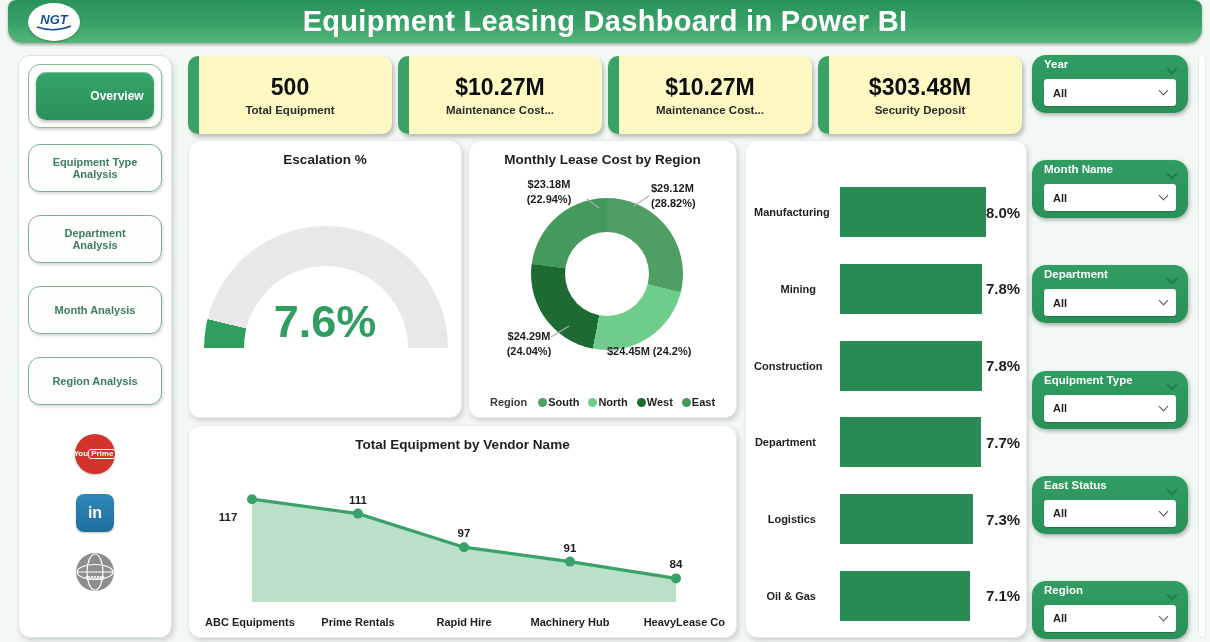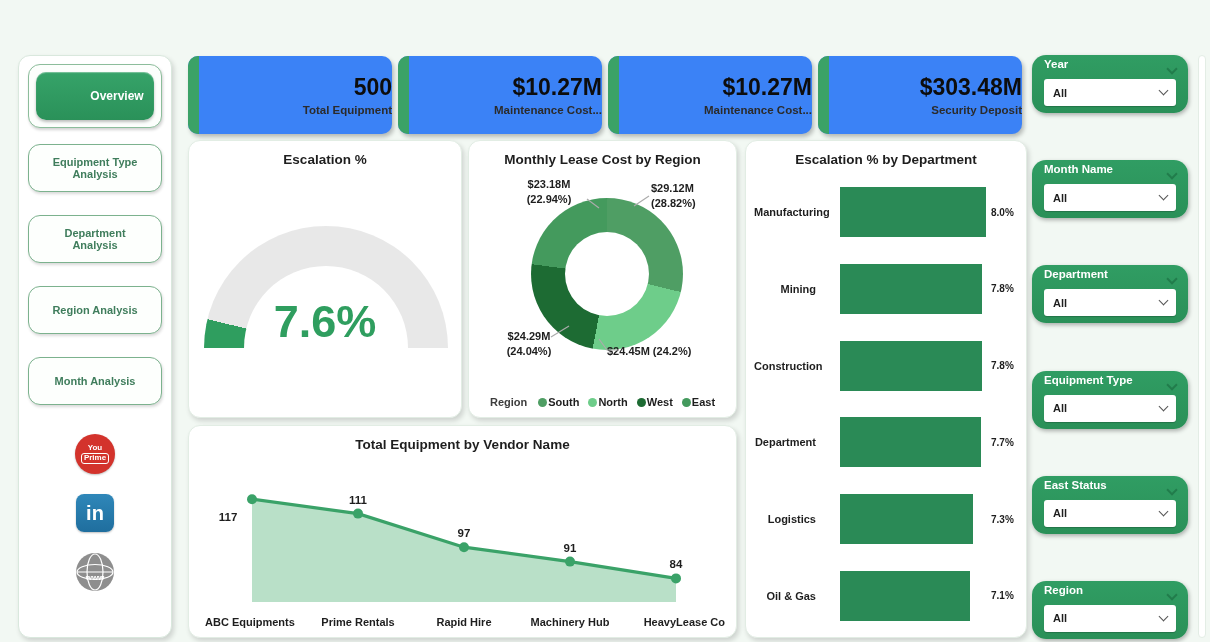--- a/index.html
+++ b/index.html
@@ -27,32 +27,32 @@
     padding:7px; margin-bottom:16px; box-shadow:1px 2px 3px rgba(0,0,0,.18); }
   .overview-btn { width:100%; height:48px; border-radius:10px;
     background:linear-gradient(180deg,#36a369,#2a9159); color:#fff; font-weight:bold; font-size:12px;
     display:flex; align-items:center; justify-content:center; cursor:pointer;
     box-shadow:inset 0 1px 1px rgba(255,255,255,.35), 0 2px 3px rgba(0,0,0,.25);padding-left:44px; }
   .nav-btn { width:100%; height:48px; border:1.5px solid #7cb28e; border-radius:12px; background:#fdfffd;
     color:#3f7d5c; font-weight:bold; font-size:11px; display:flex; align-items:center; justify-content:center;
     text-align:center; margin-bottom:23px; cursor:pointer; box-shadow:1px 2px 3px rgba(0,0,0,.15); padding:0 12px; }
   .socials { display:flex; flex-direction:column; align-items:center; gap:20px; margin-top:6px; }
   .yt-icon { width:40px; height:40px; border-radius:50%; background:#d3332c; color:#fff;
-    display:flex; flex-direction:column; align-items:center; justify-content:center; line-height:1.1; cursor:pointer;
+    display:flex; flex-direction:row; align-items:center; justify-content:center; line-height:1.1; cursor:pointer;
     font-size:8px; font-weight:bold; box-shadow:0 1px 2px rgba(0,0,0,.25); }
   .yt-icon .tube { border:1px solid #fff; border-radius:3px; padding:0 2px; }
   .li-icon { width:38px; height:38px; border-radius:8px; background:linear-gradient(180deg,#2f87b9,#1f6e9e);
-    color:#fff; font-weight:bold; font-size:20px; display:flex; align-items:center; justify-content:center;
+    color:#fff; font-weight:bold; font-size:16px; display:flex; align-items:center; justify-content:center;
     cursor:pointer; box-shadow:0 1px 2px rgba(0,0,0,.25); }
   .web-icon { width:40px; height:40px; cursor:pointer; }
 
   
   .kpis { position:absolute; left:188px; top:56px; width:834px; height:78px; display:flex; gap:6px; }
-  .kpi { flex:1; background:#3b82f6; border-radius:10px; box-shadow:2px 3px 4px rgba(0,0,0,.25);
-    position:relative; display:flex; flex-direction:column; align-items:flex-end; justify-content:center; gap:3px; }
+  .kpi { flex:1; background:#fef9c3; border-radius:10px; box-shadow:2px 3px 4px rgba(0,0,0,.25);
+    position:relative; display:flex; flex-direction:column; align-items:center; justify-content:center; gap:3px; }
   .kpi::before { content:""; position:absolute; left:0; top:0; bottom:0; width:11px;
     background:#3ba267; border-radius:10px 0 0 10px; }
   .kpi-value { font-size:23px; font-weight:bold; color:#0d0d0d; }
   .kpi-label { font-size:11.5px; font-weight:bold; color:#2b2b2b; }
 
   
   .panel { position:absolute; background:#fff; border:1px solid #e2ede4; border-radius:12px;
     box-shadow:2px 3px 5px rgba(0,0,0,.15); }
   .panel-title { text-align:center; font-weight:bold; font-size:13.5px; color:#1e1e1e; margin-top:11px; }
 
@@ -81,21 +81,21 @@
   .legend-dot { width:9px; height:9px; border-radius:50%; display:inline-block; }
 
   
   .panel-bars { left:745px; top:140px; width:282px; height:498px; }
   .bar-rows { position:absolute; left:8px; right:6px; top:46px; bottom:16px;
     display:flex; flex-direction:column; justify-content:space-between; }
   .bar-row { display:flex; align-items:center; height:50px; }
   .bar-cat { width:86px; text-align:right; font-size:11px; font-weight:bold; color:#1e1e1e; padding-right:24px; }
   .bar-track { flex:1; height:50px; position:relative; }
   .bar-fill { height:100%; cursor:pointer; }
-  .bar-val { width:34px; font-size:10px; font-weight:bold; color:#1e1e1e; padding-left:5px; }
+  .bar-val { width:34px; font-size:15px; font-weight:bold; color:#1e1e1e; }
 
   
   .panel-area { left:188px; top:425px; width:549px; height:213px; }
   .area-svg { position:absolute; left:8px; top:26px; }
 
   
   .filters { position:absolute; left:1032px; top:55px; width:156px; height:584px;
     display:flex; flex-direction:column; justify-content:space-between; }
   .filter-card { height:58px; background:linear-gradient(180deg,#309d63,#2a9058); border-radius:14px;
     box-shadow:1px 2px 4px rgba(0,0,0,.3); padding:3px 12px 10px; position:relative; }
@@ -109,29 +109,38 @@
     border-right:2px solid rgba(0,50,25,.28); border-bottom:2px solid rgba(0,50,25,.28);
     transform:rotate(45deg); }
   .edge-strip { position:absolute; right:4px; top:55px; width:8px; height:583px; background:#fff;
     border:1px solid #e3ede5; border-radius:4px; }
 </style>
 </head>
 <body>
 
 <div class="dash">
 
+  <div class="header">
+    <div class="logo">
+      <span class="logo-text">NGT</span>
+      <svg width="40" height="8" viewBox="0 0 40 8">
+        <path d="M3 3 Q 20 9 37 2" stroke="#1a4fa0" stroke-width="1.6" fill="none"></path>
+      </svg>
+    </div>
+    <span class="header-title">Equipment Leasing Dashboard in Power BI</span>
+  </div>
 
   <div class="sidebar">
     <div class="overview-wrap">
       <div class="overview-btn">Overview</div>
     </div>
     <div class="nav-btn">Equipment Type Analysis</div>
     <div class="nav-btn">Department Analysis</div>
+    <div class="nav-btn">Month Analysis</div>
     <div class="nav-btn">Region Analysis</div>
-    <div class="nav-btn">Month Analysis</div>
     <div class="socials">
       <div class="yt-icon">
         <span>You</span>
         <span class="tube">Prime</span>
       </div>
       <div class="li-icon">in</div>
       <svg class="web-icon" viewBox="0 0 40 40">
         <circle cx="20" cy="20" r="19" fill="#8e8e8e"></circle>
         <ellipse cx="20" cy="20" rx="18" ry="7.5" fill="none" stroke="#fff" stroke-width="1.2"></ellipse>
         <ellipse cx="20" cy="20" rx="8" ry="18" fill="none" stroke="#fff" stroke-width="1.2"></ellipse>
@@ -209,21 +218,20 @@
         <span>West</span>
       </span>
       <span class="legend-item">
         <span class="legend-dot" style="background: rgb(68, 154, 93);"></span>
         <span>East</span>
       </span>
     </div>
   </div>
 
   <div class="panel panel-bars">
-    <div class="panel-title">Escalation % by Department</div>
     <div class="bar-rows" id="bar-rows">
         <div class="bar-row">
           <div class="bar-cat">Manufacturing</div>
           <div class="bar-track">
             <div class="bar-fill" style="width: 100%; background: rgb(42, 138, 86);"></div>
           </div>
           <div class="bar-val">8.0%</div>
         </div>
         <div class="bar-row">
           <div class="bar-cat">Mining</div>

